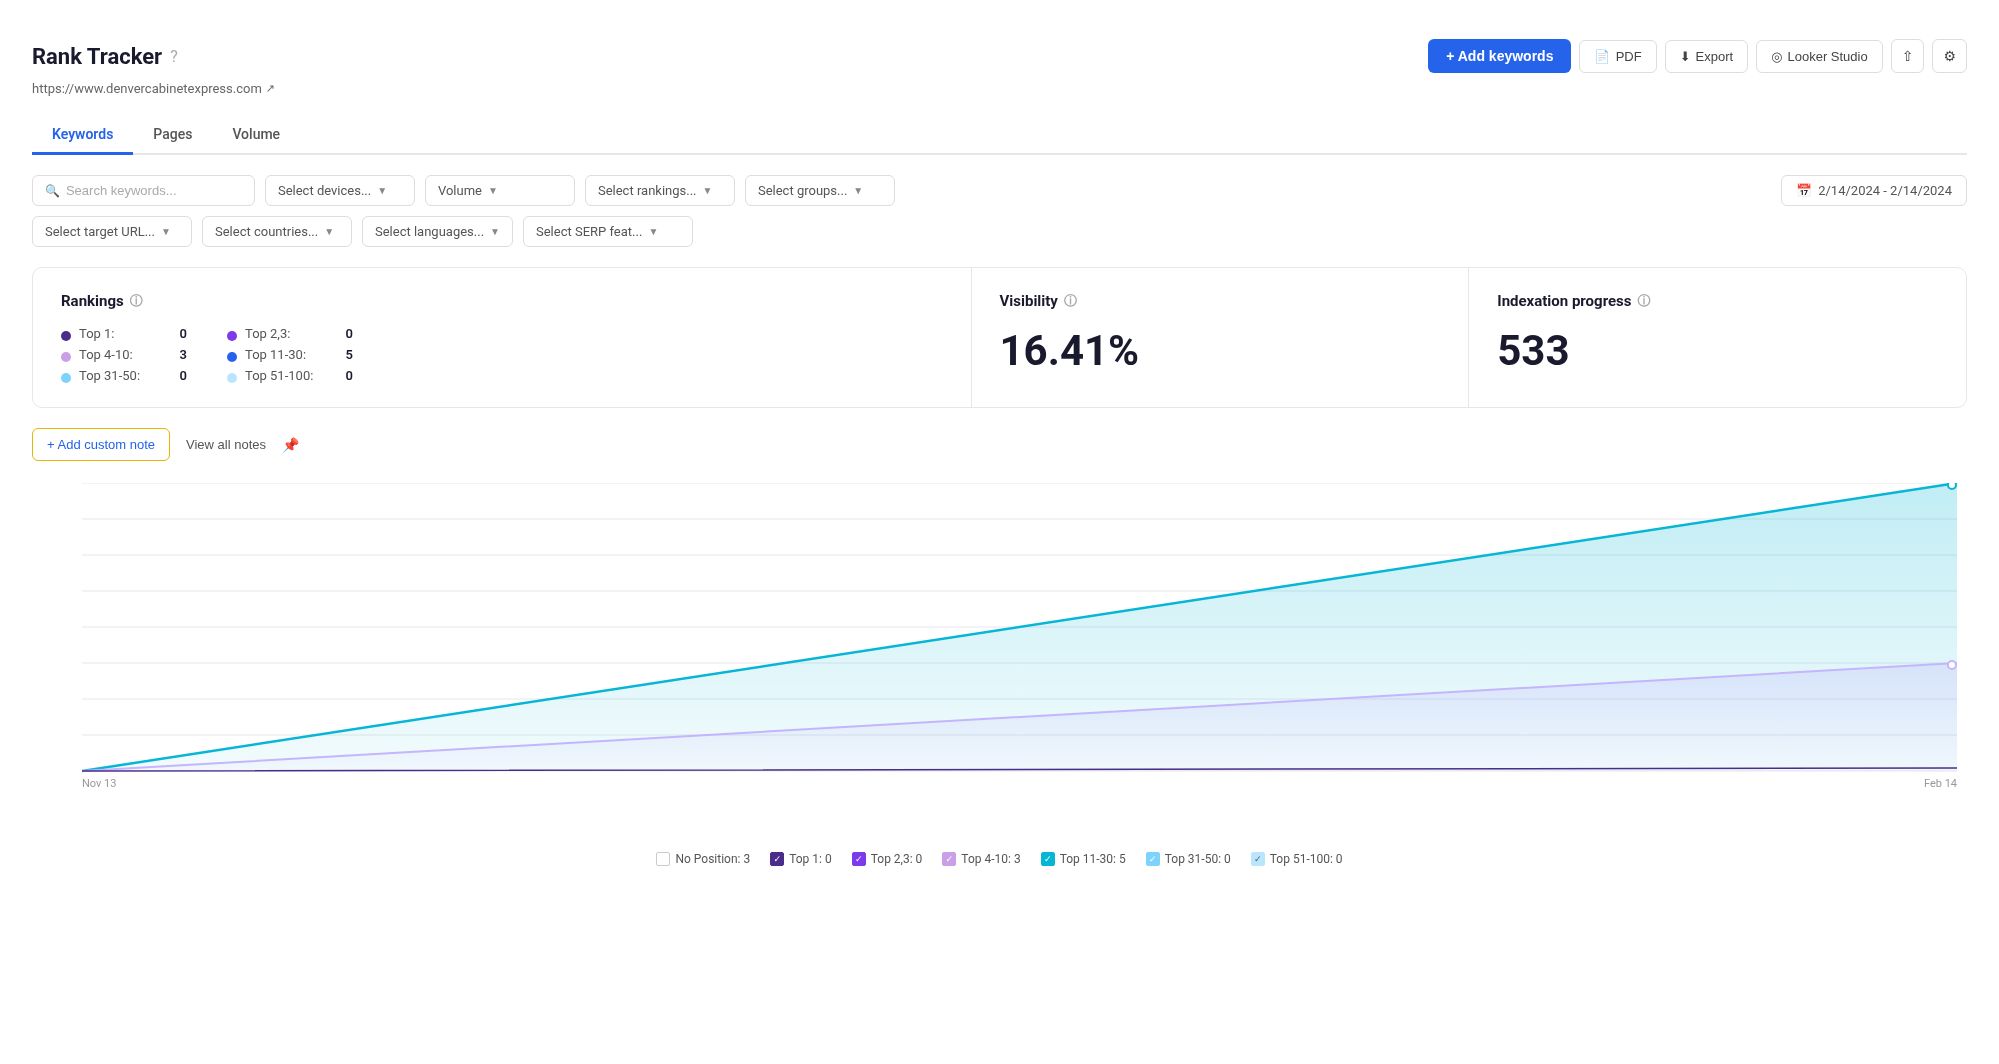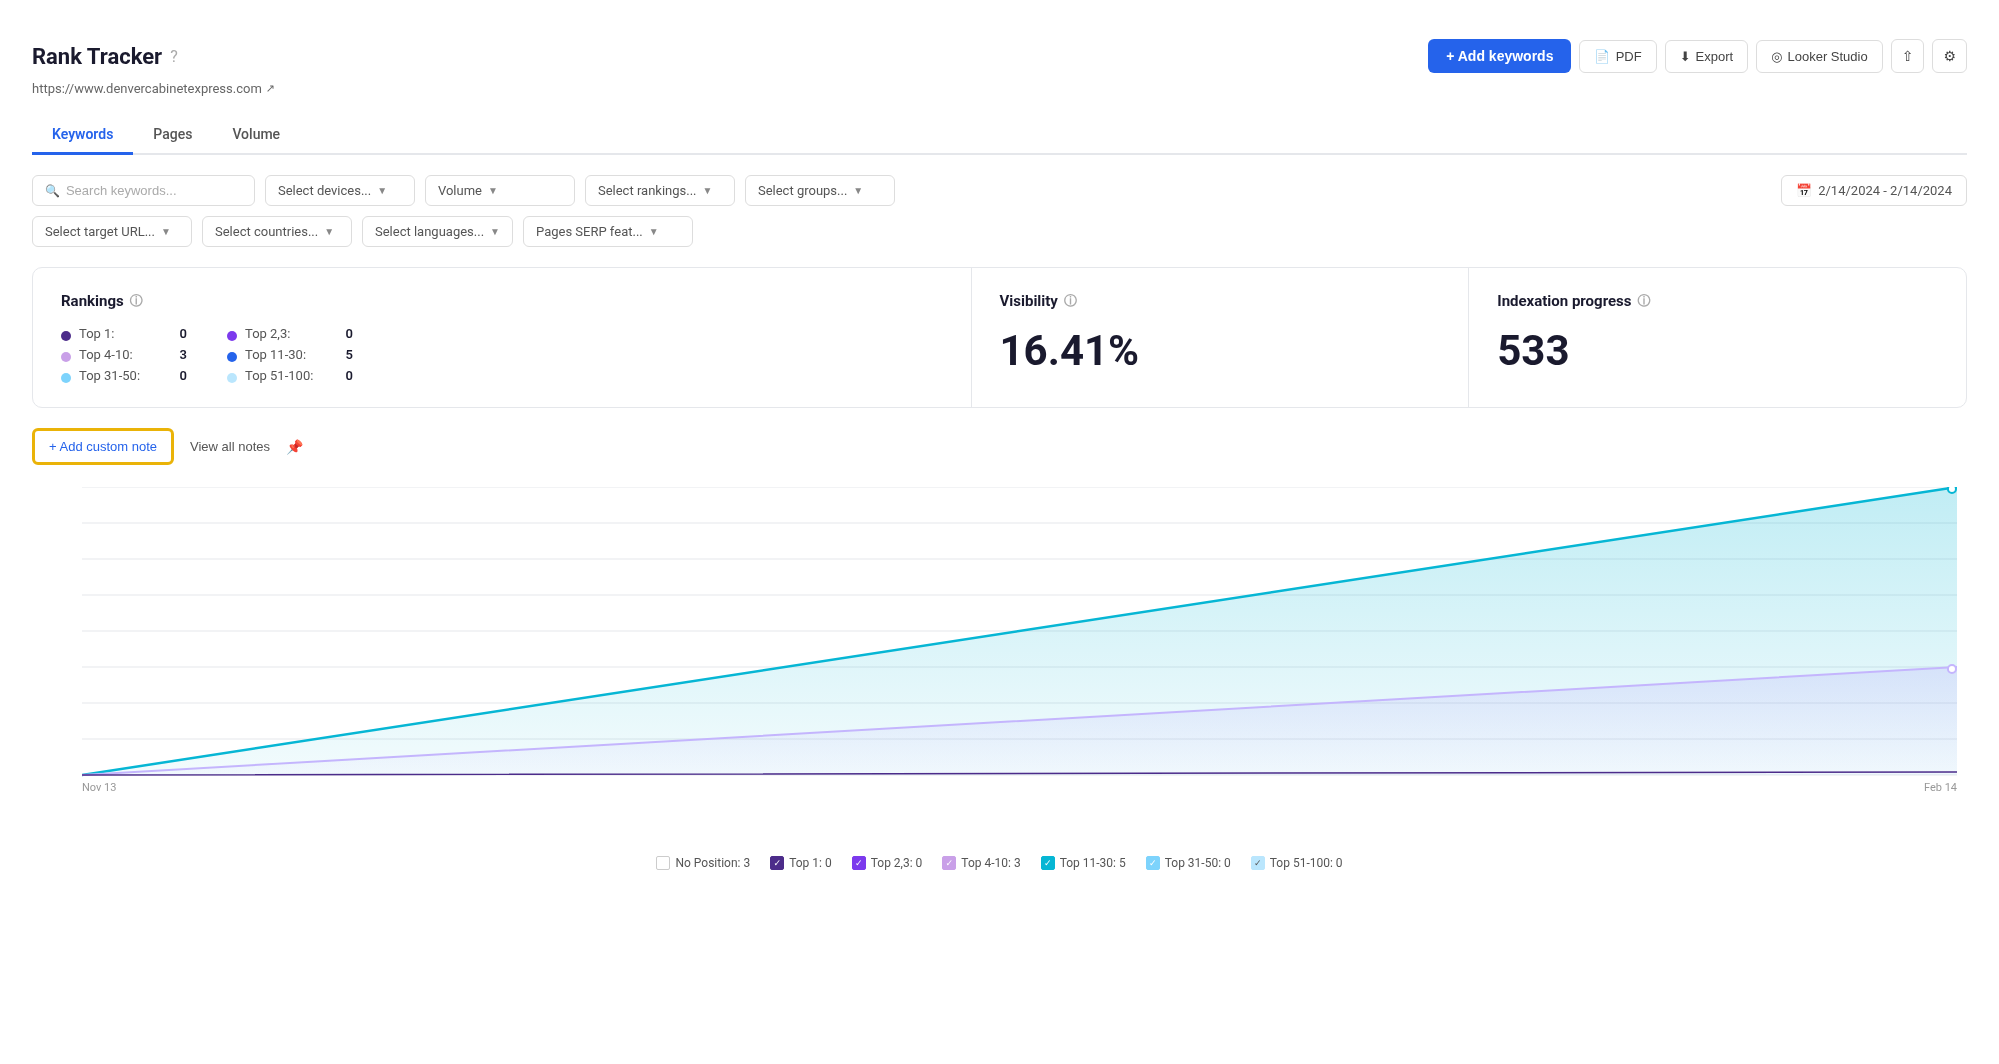--- a/index.html
+++ b/index.html
@@ -54,21 +54,21 @@
     .rankings-col { display: flex; flex-direction: column; gap: 6px; }
     .ranking-row { display: flex; align-items: flex-end; gap: 8px; font-size: 13px; }
     .ranking-dot { width: 10px; height: 10px; border-radius: 50%; flex-shrink: 0; }
     .ranking-label { color: #555; flex: 1; min-width: 80px; }
     .ranking-value { font-weight: 600; color: #1a1a2e; min-width: 20px; text-align: right; }
     
     .big-number { font-size: 42px; font-weight: 700; color: #1a1a2e; margin-top: 8px; }
     
     
     .notes-bar { display: flex; align-items: center; gap: 16px; margin-bottom: 12px; }
-    .btn-add-note { display: flex; align-items: center; gap: 6px; border: 3px solid #eab308; color: #2563eb; background: #fff; border-radius: 6px; padding: 8px 14px; font-size: 13px; font-weight: 500; cursor: pointer; }
+    .btn-add-note { display: flex; align-items: center; gap: 6px; border: 1px solid #eab308; color: #2563eb; background: #fff; border-radius: 6px; padding: 8px 14px; font-size: 13px; font-weight: 500; cursor: pointer; }
     .btn-view-notes { background: none; border: none; color: #555; font-size: 13px; cursor: pointer; font-weight: 500; }
     .pin-icon { color: #aaa; font-size: 14px; cursor: pointer; }
     
     
     .chart-area { position: relative; background: #fff; border-radius: 10px; padding: 10px 10px 50px 50px; }
     
     .chart-x-labels { display: flex; justify-content: space-between; margin-top: 6px; padding: 0 0; }
     .chart-x-label { font-size: 11px; color: #999; }
     
     
@@ -153,21 +153,21 @@
     </div>
     <div class="filter-select">
       <span>Select countries...</span>
       <span class="arrow">▼</span>
     </div>
     <div class="filter-select">
       <span>Select languages...</span>
       <span class="arrow">▼</span>
     </div>
     <div class="filter-select" style="min-width:170px;">
-      <span>Pages SERP feat...</span>
+      <span>Select SERP feat...</span>
       <span class="arrow">▼</span>
     </div>
   </div>
 
   <div class="stats-row" style="margin-top:20px;">
 
     <div class="stats-card" style="flex:2;">
       <div class="stats-card-title">
         <span>Rankings</span>
         <span class="info-icon">ⓘ</span>

